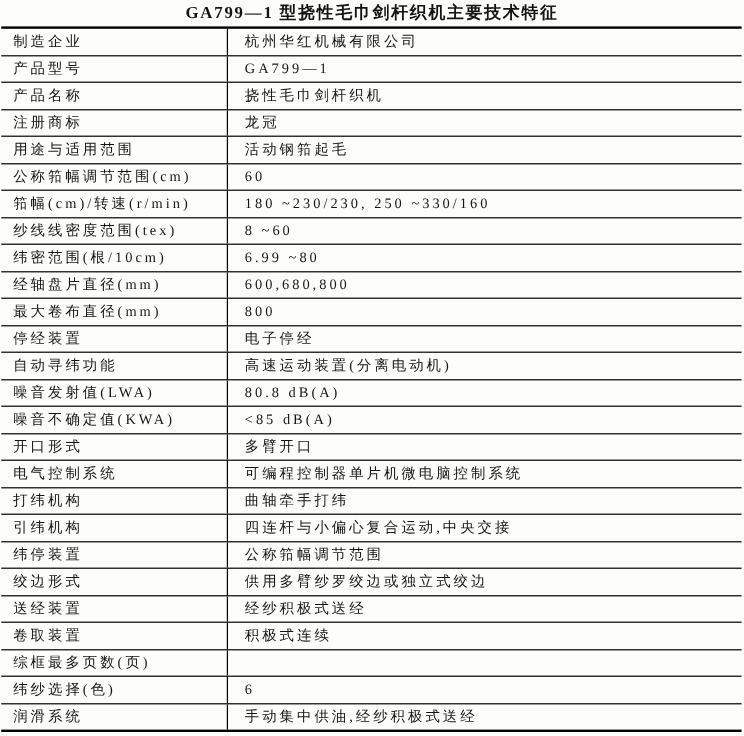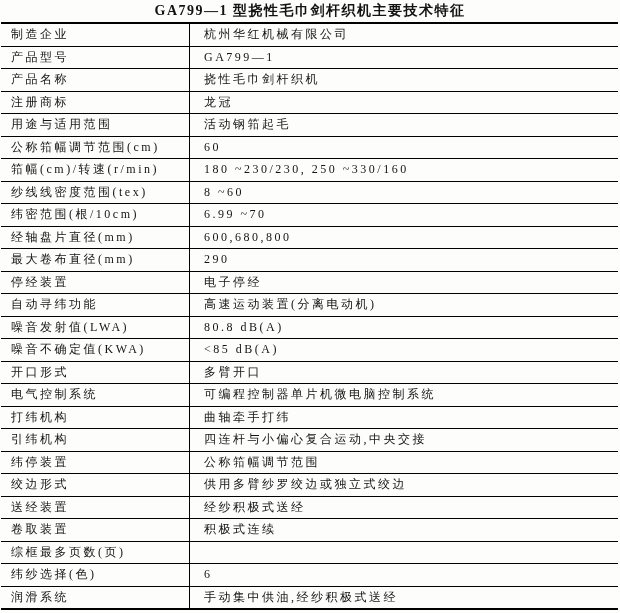--- a/index.html
+++ b/index.html
@@ -109,31 +109,31 @@
       <div class="cell value">180 ~230/230, 250 ~330/160</div>
     </div>
 
     <div class="row">
       <div class="cell label">纱线线密度范围(tex)</div>
       <div class="cell value">8 ~60</div>
     </div>
 
     <div class="row">
       <div class="cell label">纬密范围(根/10cm)</div>
-      <div class="cell value">6.99 ~70</div>
+      <div class="cell value">6.99 ~80</div>
     </div>
 
     <div class="row">
       <div class="cell label">经轴盘片直径(mm)</div>
       <div class="cell value">600,680,800</div>
     </div>
 
     <div class="row">
       <div class="cell label">最大卷布直径(mm)</div>
-      <div class="cell value">290</div>
+      <div class="cell value">800</div>
     </div>
 
     <div class="row">
       <div class="cell label">停经装置</div>
       <div class="cell value">电子停经</div>
     </div>
 
     <div class="row">
       <div class="cell label">自动寻纬功能</div>
       <div class="cell value">高速运动装置(分离电动机)</div>

